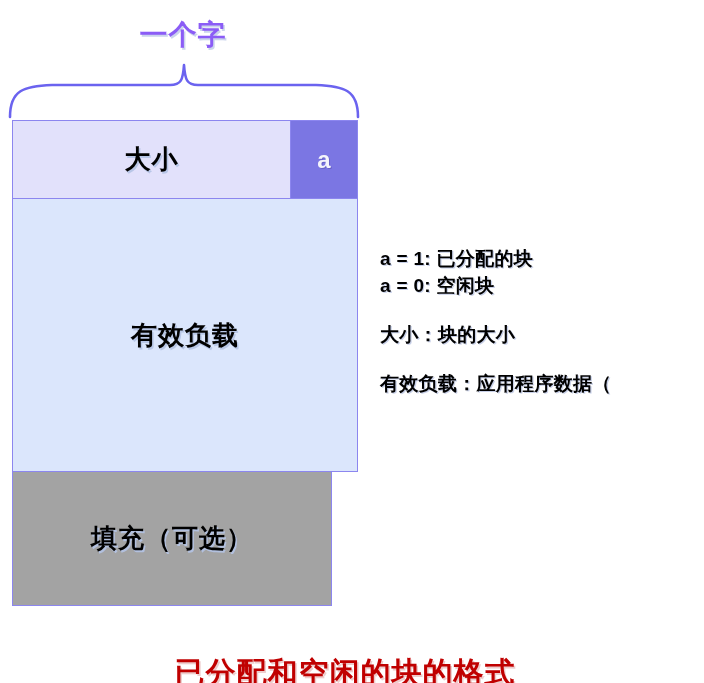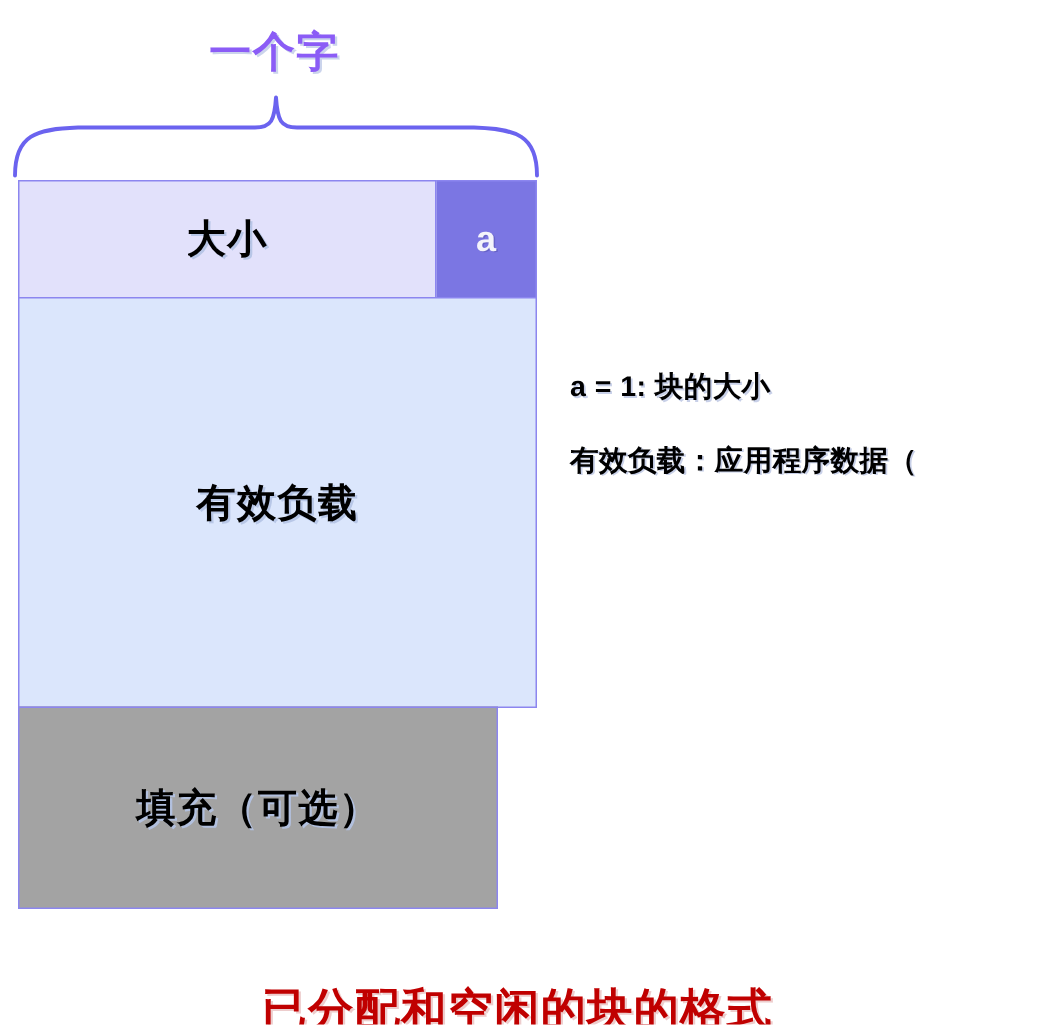--- a/index.html
+++ b/index.html
@@ -196,23 +196,27 @@
 
     <div id="padding-row" class="row">
       <span class="cell-label">填充（可选）</span>
     </div>
 
   </div>
 
   <div id="annotations">
 
     <div class="anno-block">
-      <div class="anno-line">a = 1: 块的大小</div>
-    </div>
-
+      <div class="anno-line">a = 1: 已分配的块</div>
+      <div class="anno-line">a = 0: 空闲块</div>
+    </div>
+
+    <div class="anno-block">
+      <div class="anno-line">大小：块的大小</div>
+    </div>
 
     <div class="anno-block">
       <div class="anno-line">有效负载：应用程序数据（</div>
     </div>
 
   </div>
 
   <div id="caption">已分配和空闲的块的格式</div>
 
 </div>

